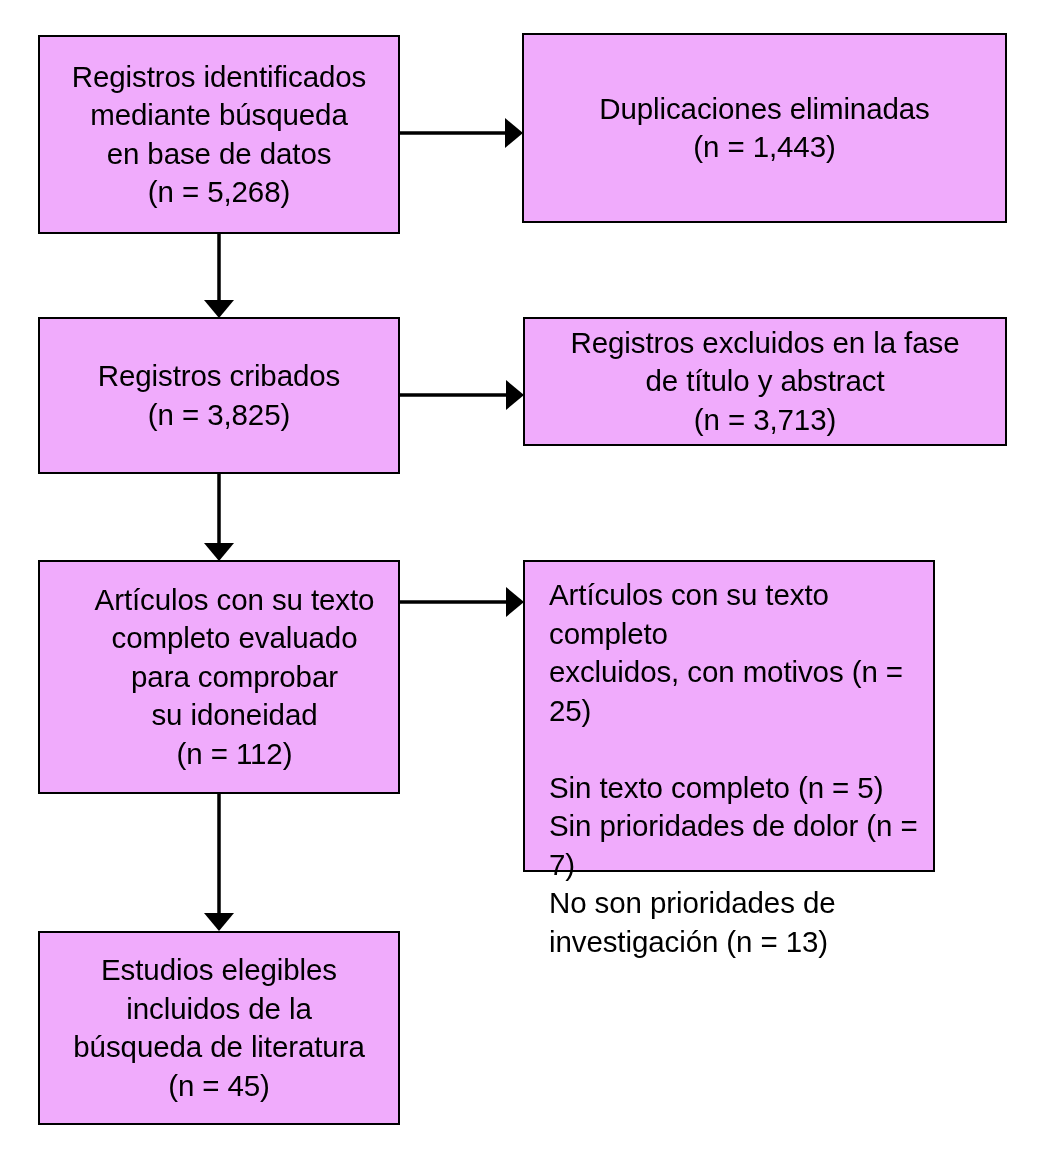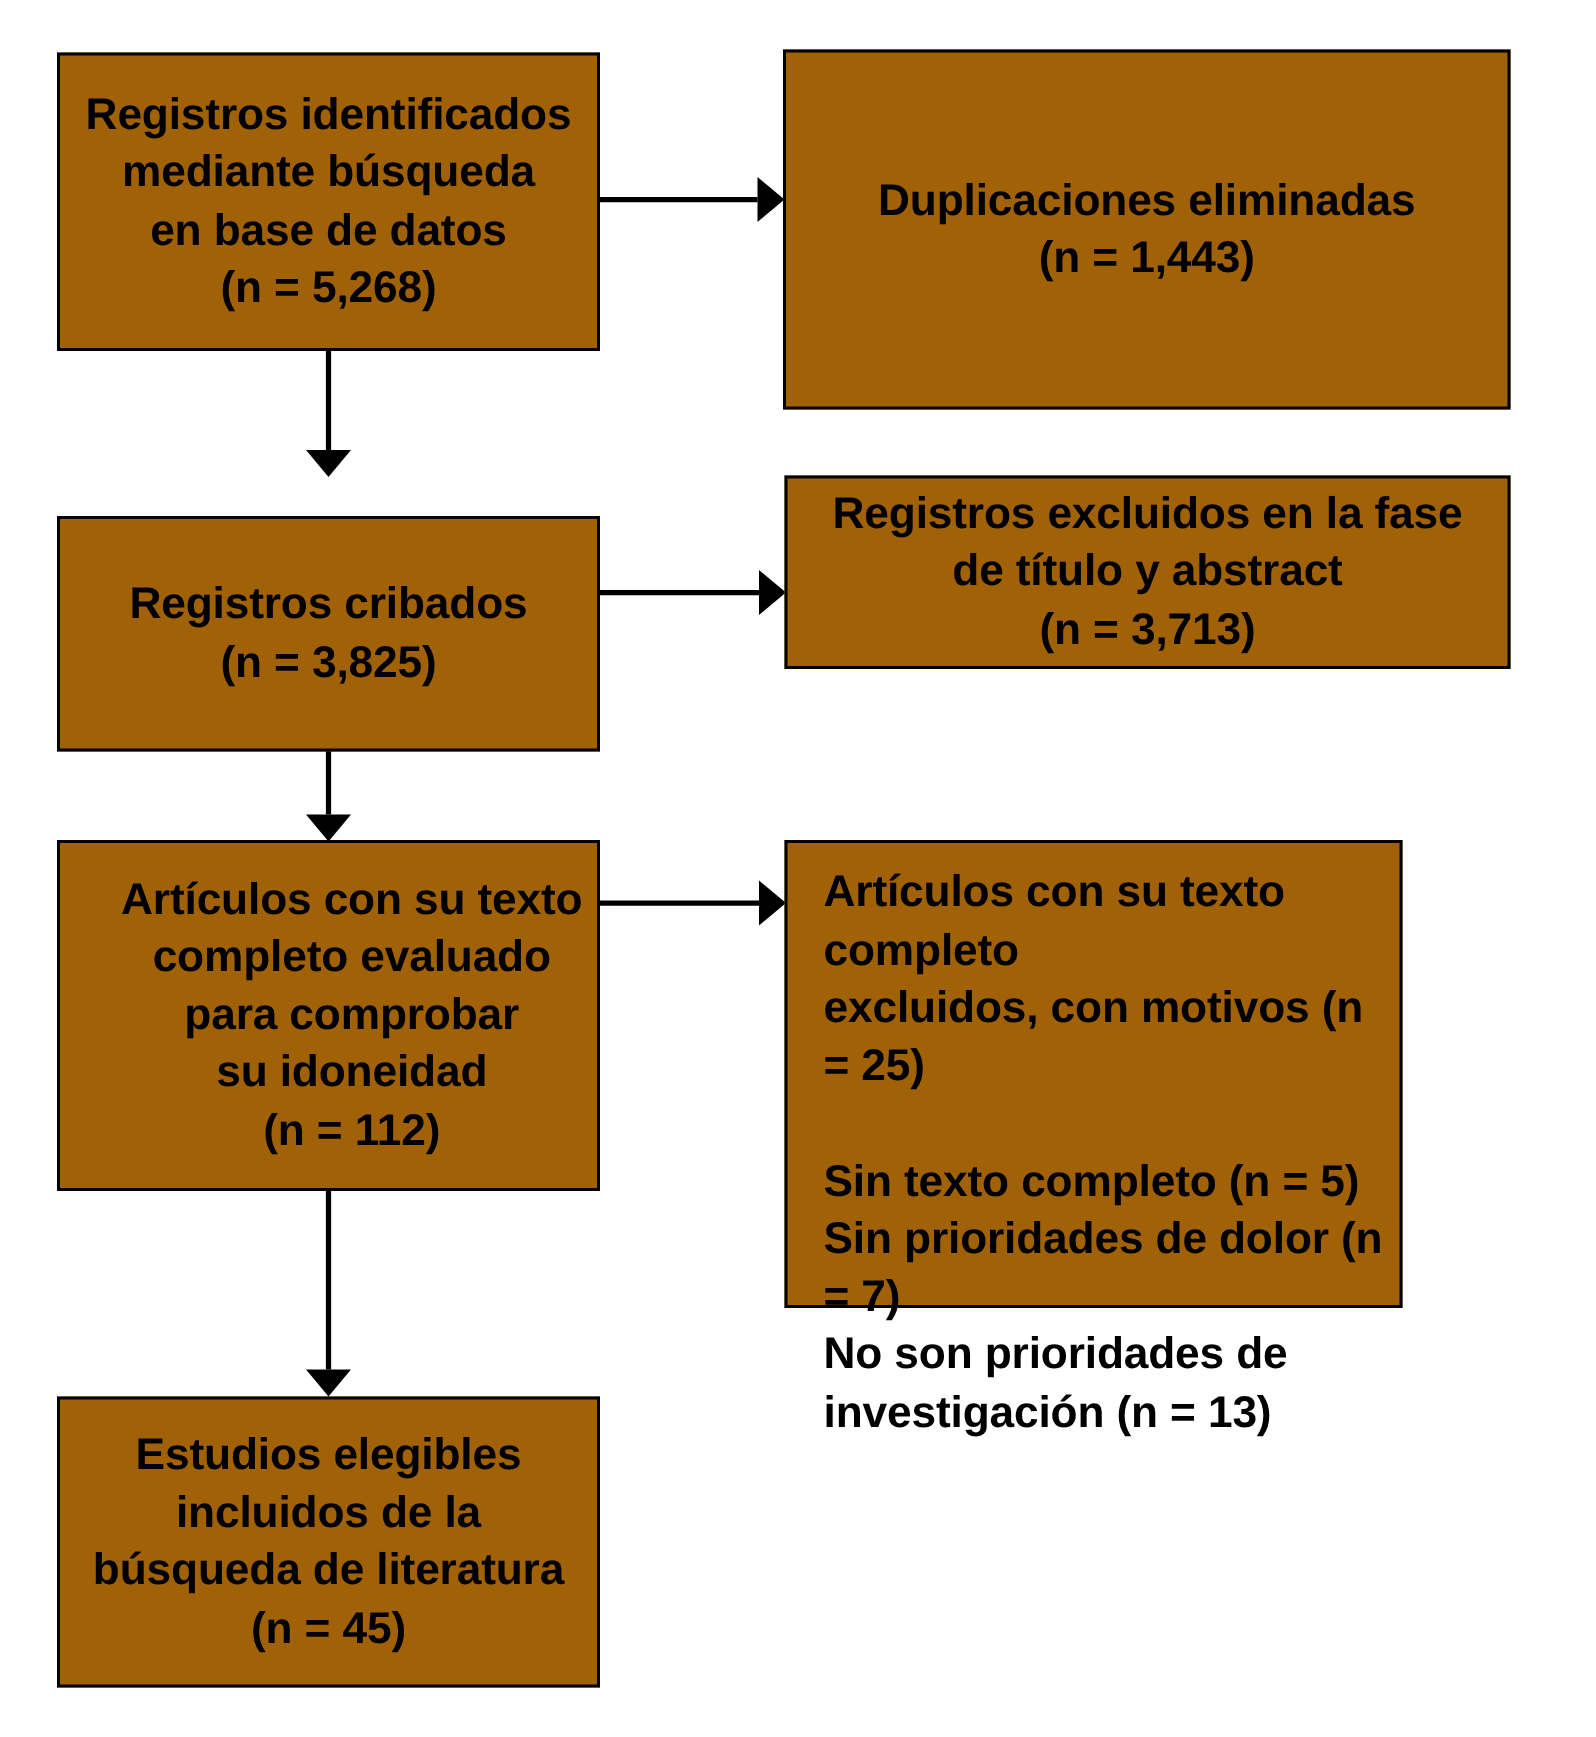--- a/index.html
+++ b/index.html
@@ -16,48 +16,47 @@
     position: relative;
     width: 1064px;
     height: 1158px;
     background: #ffffff;
     overflow: hidden;
   }
   .flow-box {
     position: absolute;
     box-sizing: border-box;
     border: 2.5px solid #000000;
-    background: #a16207;
+    background: #f0abfc;
     display: flex;
     flex-direction: column;
     justify-content: center;
     align-items: center;
-    font-weight: bold;
   }
   .flow-box .box-text {
     font-size: 29.5px;
     line-height: 38.5px;
     white-space: pre-line;
     text-align: center;
     color: #000000;
     letter-spacing: -0.1px;
   }
   .flow-box.align-left {
     align-items: flex-start;
     justify-content: flex-start;
   }
   .flow-box.align-left .box-text {
     text-align: left;
     padding-left: 24px;
     padding-top: 14px;
   }
   
   #box-identified   { left: 38px;  top: 35px;  width: 362px; height: 199px; }
-  #box-duplicates   { left: 522px; top: 33px;  width: 485px; height: 240px; }
-  #box-screened     { left: 38px;  top: 317px; width: 362px; height: 157px; margin-top: 27px; }
+  #box-duplicates   { left: 522px; top: 33px;  width: 485px; height: 190px; }
+  #box-screened     { left: 38px;  top: 317px; width: 362px; height: 157px; }
   #box-excluded-ta  { left: 523px; top: 317px; width: 484px; height: 129px; }
   #box-fulltext     { left: 38px;  top: 560px; width: 362px; height: 234px; padding-left: 31px; }
   #box-excluded-ft  { left: 523px; top: 560px; width: 412px; height: 312px; }
   #box-included     { left: 38px;  top: 931px; width: 362px; height: 194px; }
 
   
   #connectors {
     position: absolute;
     left: 0;
     top: 0;

